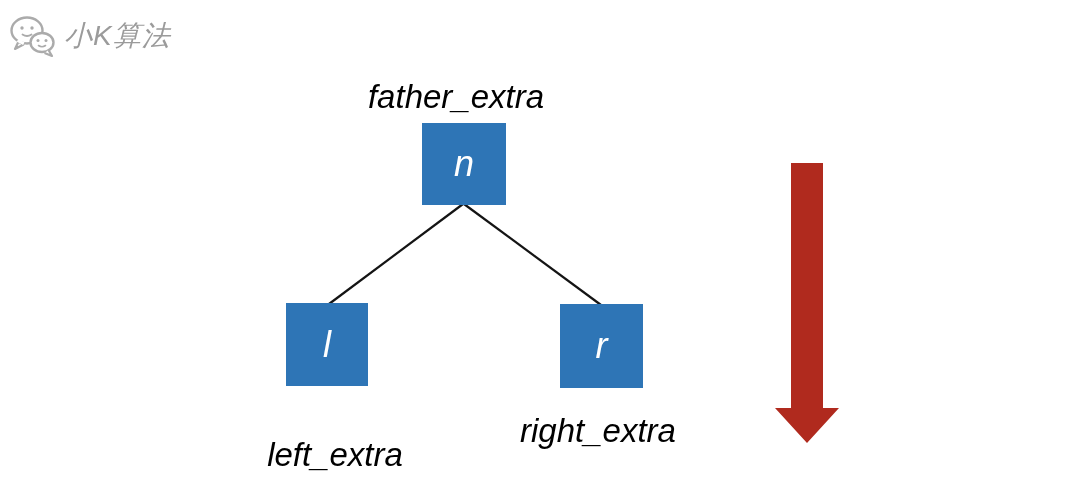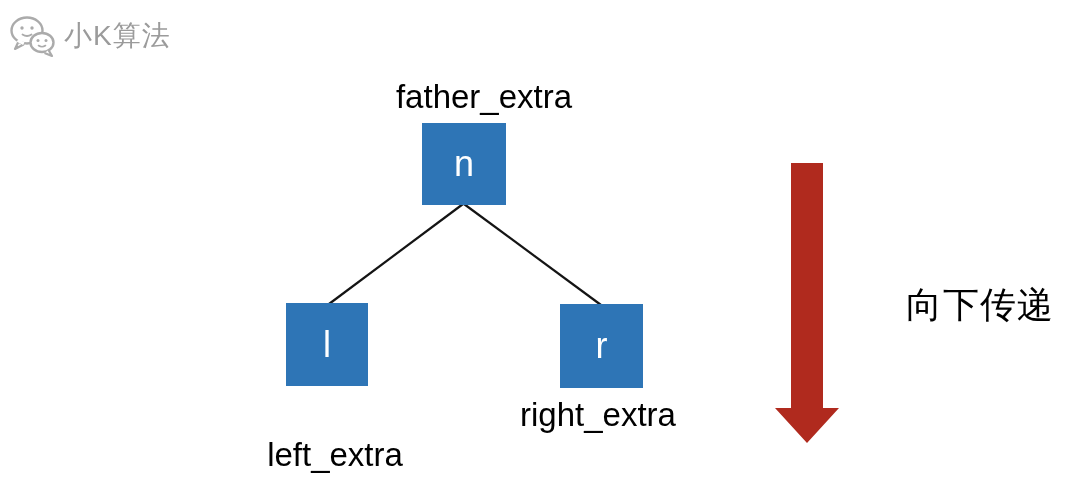--- a/index.html
+++ b/index.html
@@ -9,21 +9,21 @@
     width: 1080px; height: 488px;
     position: relative; overflow: hidden;
   }
   :root {
     --node-blue: #2E75B6;
     --arrow-red: #B02A1E;
     --edge-black: #141414;
     --text-black: #000000;
     --header-gray: #9B9B9B;
   }
-  .canvas { position: absolute; inset: 0; width: 872px; height: 488px; }
+  .canvas { position: absolute; inset: 0; width: 872px; height: 488px; font-style: italic; }
 
   
   .header { position: absolute; left: 8px; top: 14px; display: flex; align-items: center; gap: 8px; }
   .wechat-icon { width: 48px; height: 44px; display: block; }
   .account-name {
     color: var(--header-gray);
     font-size: 28px;
     letter-spacing: 1px;
   }
 
@@ -41,23 +41,23 @@
   .node-r { left: 560px; top: 304px; width: 83px; height: 84px; }
 
   
   .tree-label {
     position: absolute;
     color: var(--text-black);
     font-size: 33px;
     white-space: nowrap;
     transform: translateX(-50%);
   }
-  .label-father { left: 484px; top: 78px; }
+  .label-father { left: 456px; top: 78px; }
   .label-left   { left: 335px; top: 436px; }
-  .label-right  { left: 598px; top: 396px; }
+  .label-right  { left: 598px; top: 412px; }
 
   
   .overlay {
     position: absolute; left: 0; top: 0;
     width: 1080px; height: 488px;
     pointer-events: none;
   }
   .edge { stroke: var(--edge-black); stroke-width: 2.2; }
   .arrow { fill: var(--arrow-red); }
 
@@ -111,15 +111,14 @@
       <span>l</span>
     </div>
     <div class="node node-r">
       <span>r</span>
     </div>
 
     <div class="tree-label label-left">left_extra</div>
     <div class="tree-label label-right">right_extra</div>
   </div>
 
-  <div class="annotation">向下传递</div>
 
 </div>
 
 </body></html>

